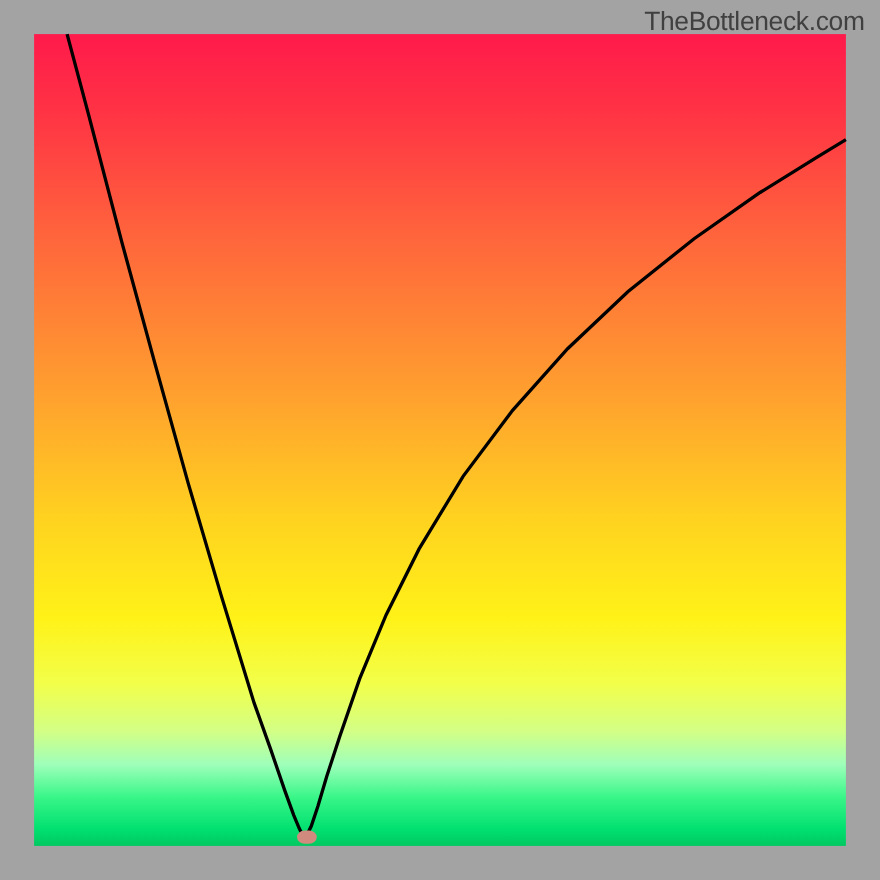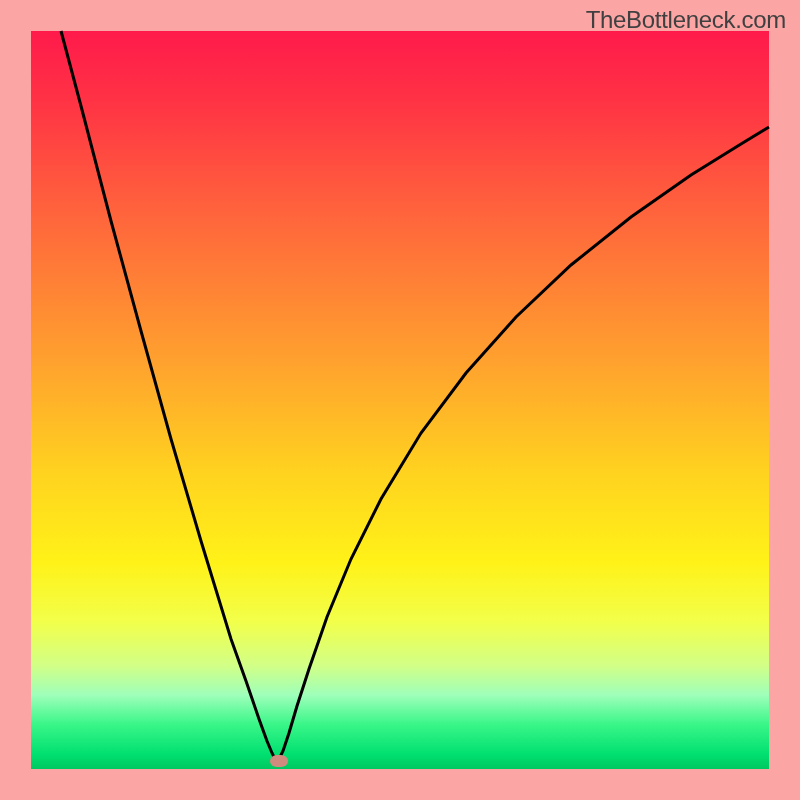--- a/index.html
+++ b/index.html
@@ -2,21 +2,21 @@
 <html><head>
 <meta charset="utf-8">
 <style>
   * { margin: 0; padding: 0; box-sizing: border-box; }
   html, body { width: 800px; height: 800px; overflow: hidden; }
   body { background: #000; position: relative; }
   .chart-wrap {
     position: absolute;
     top: 0; left: 0;
     width: 800px; height: 800px;
-    background: #fca5a5;
+    background: #a3a3a3;
   }
   .plot-area {
     position: absolute;
     left: 31px;
     top: 31px;
     width: 738px;
     height: 738px;
   }
   .gradient-bg {
     position: absolute;

